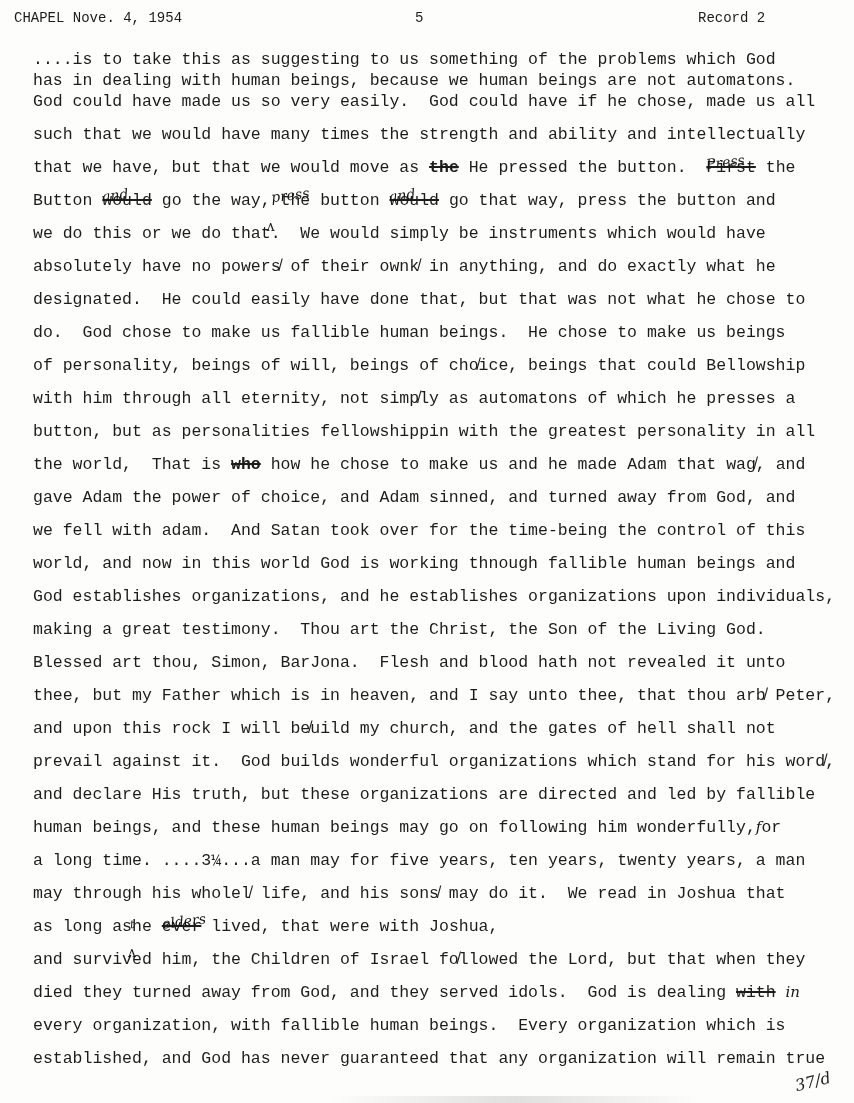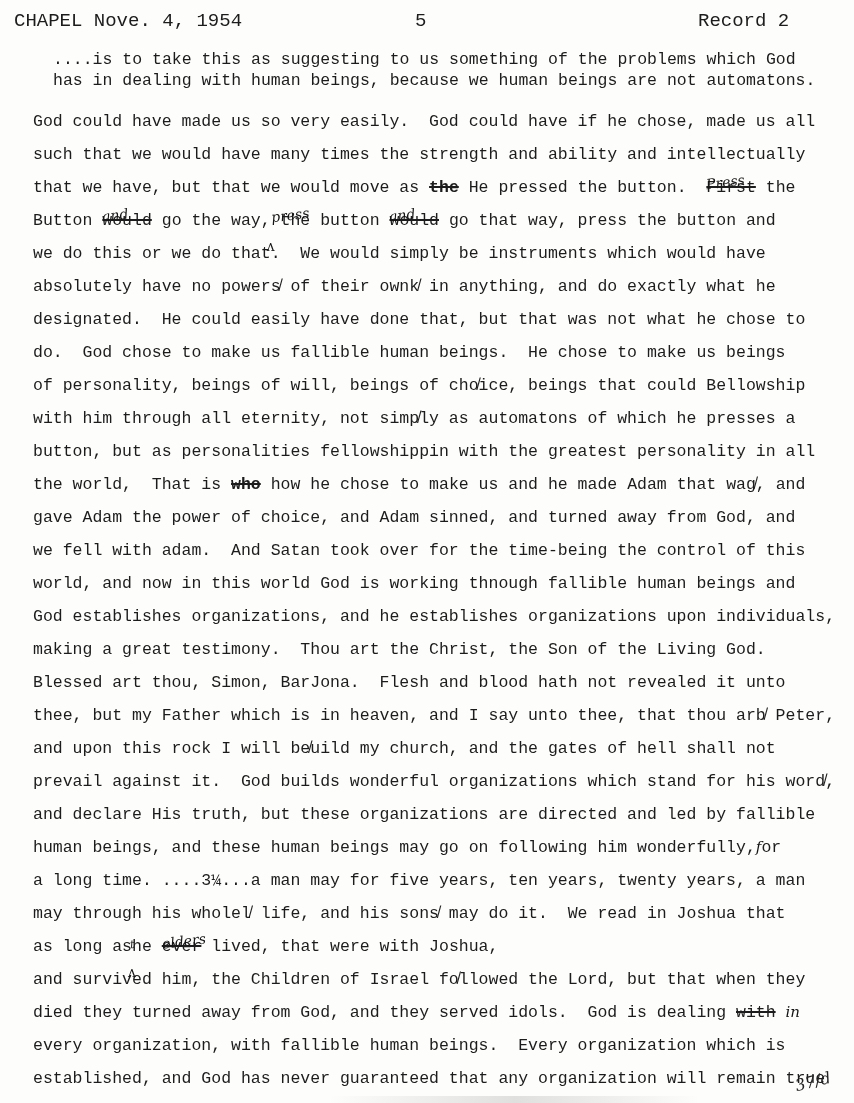--- a/index.html
+++ b/index.html
@@ -5,33 +5,33 @@
   html,body{margin:0;padding:0;background:#e8e8e8;}
   .page{
     position:relative;
     width:854px;height:1103px;
     margin:0 auto;
     background:#fdfdfb;
     color:#1c1c1c;
     font-family:"Liberation Mono",monospace;
     overflow:hidden;
   }
-  .header{position:absolute;top:10px;left:0;width:100%;height:24px;font-size:19px;}
+  .header{position:absolute;top:10px;left:0;width:100%;height:24px;font-size:14px;}
   .header .h-left{position:absolute;left:14px;top:0;}
   .header .h-center{position:absolute;left:415px;top:0;}
   .header .h-right{position:absolute;left:658px;top:0;margin-left:40px;}
   .doc-body{
     position:absolute;left:33px;top:50px;width:805px;
     font-size:16.5px;
     white-space:pre;
   }
   .line{display:block;white-space:pre;}
-  .line.s{height:21px;margin-left:20px;}
+  .line.s{height:21px;}
   .line.d{height:33px;}
-  .line.gap{margin-top:20px;}
+  .line.gap{}
   .xout{font-weight:700;text-decoration:line-through;text-decoration-thickness:1.5px;}
   .strike{text-decoration:line-through;text-decoration-thickness:2px;}
   .hw-anchor{position:relative;display:inline-block;width:0;overflow:visible;}
   .hw-word{
     position:absolute;top:-18px;left:0;
     font-family:"DejaVu Serif",serif;font-style:italic;
     font-size:14px;white-space:nowrap;transform:rotate(-7deg);color:#151515;
   }
   .hw-word.small{font-size:11px;top:-13px;left:-2px;}
   .hw-caret{

